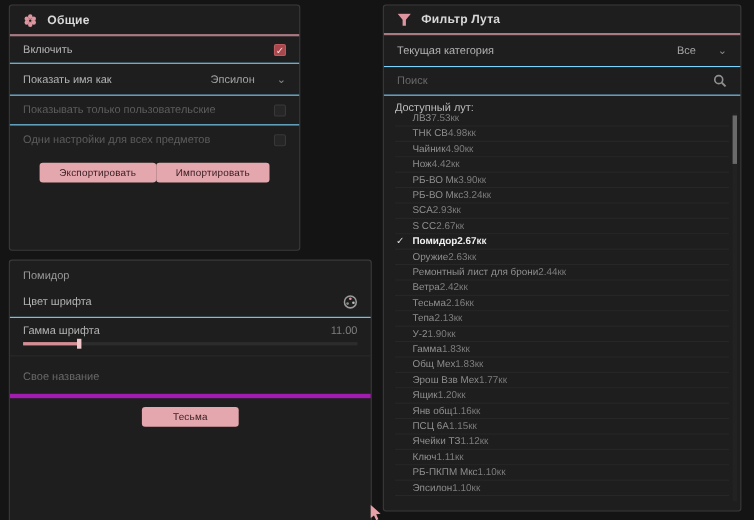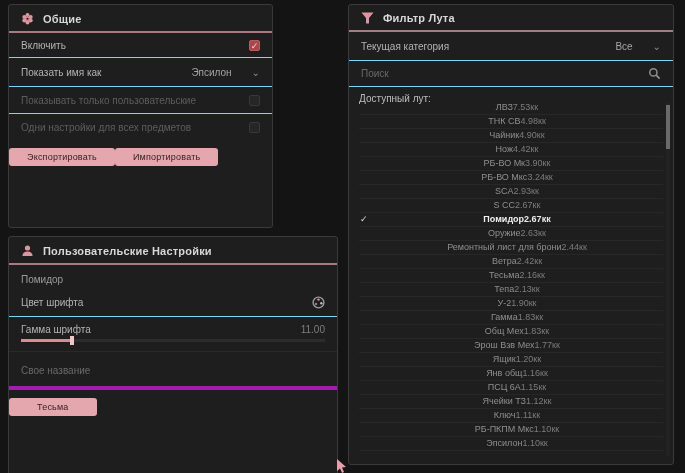--- a/index.html
+++ b/index.html
@@ -26,38 +26,38 @@
   .cb{
     width:11px;height:11px;border-radius:2px;background:#262626;
     border:1px solid #383838;box-sizing:border-box;flex:0 0 auto;
   }
   .cb.on{
     background:#a8474c;border-color:#bc5a60;color:#f3d9db;
     font-size:9px;line-height:10px;text-align:center;
   }
   .dd{display:flex;align-items:center;gap:20px;color:#a5a5a5;font-size:10px;cursor:default;}
   .chev{color:#8a8a8a;font-size:10px;}
-  .btnrow{display:flex;padding:8px 0 6px 0;}
+  .btnrow{display:flex;justify-content:center;padding:8px 0 6px 0;}
   .pbtn{
     background:#e4a7ae;color:#3a2024;border:none;border-radius:3px;
     font-size:9px;padding:4px 18px;font-family:inherit;letter-spacing:.2px;
   }
   .sublbl{color:#9a9a9a;font-size:10px;padding:9px 12px 4px 12px;}
   .slider{height:3px;background:#2c2c2c;position:relative;margin:2px 12px 9px 12px;}
   .slider .fill{position:absolute;left:0;top:0;height:3px;width:16%;background:#d68e96;}
   .slider .knob{position:absolute;left:16%;top:-3px;width:4px;height:9px;background:#efc7cb;}
   .tinput{
     background:transparent;border:none;outline:none;color:#cfcfcf;
     font-size:10px;width:100%;font-family:inherit;padding:0;
   }
   .tinput::placeholder{color:#6a6a6a;}
   .inprow{padding:8px 12px;border-bottom:4px solid #a21caf;}
   .loot-wrap{position:absolute;left:10px;right:10px;top:96px;bottom:3px;overflow:hidden;}
   .lrow{
-    display:flex;justify-content:center;align-items:center;
+    display:flex;justify-content:flex-start;align-items:center;
     height:12px;padding:0 4px 1px 16px;border-bottom:1px solid #272727;
     font-size:9px;color:#8f8f8f;position:relative;
   }
   .lrow .val{color:#7c7c7c;}
   .lrow.sel{color:#f0f0f0;font-weight:bold;}
   .lrow.sel .val{color:#eaeaea;}
   .lrow .chk{position:absolute;left:1px;top:1px;color:#dcdcdc;font-size:9px;font-weight:normal;}
   .sbar{position:absolute;right:3px;top:98px;bottom:8px;width:4px;background:#222;}
   .sthumb{position:absolute;top:2px;left:0;width:4px;height:44px;background:#6a6a6a;}
   .cursor{position:absolute;left:336px;top:459px;}
@@ -98,27 +98,20 @@
     <span>Одни настройки для всех предметов</span>
     <span class="cb"></span>
   </div>
   <div class="btnrow">
     <button class="pbtn">Экспортировать</button>
     <button class="pbtn">Импортировать</button>
   </div>
 </div>
 
 <div class="panel" style="left:8px;top:236px;width:330px;height:244px">
-  <div class="hdr">
-    <svg width="13" height="13" viewBox="0 0 13 13">
-      <circle cx="6.5" cy="4" r="2.6" fill="#dd96a0"></circle>
-      <path d="M1.5 12 Q1.5 7.5 6.5 7.5 Q11.5 7.5 11.5 12 Z" fill="#dd96a0"></path>
-    </svg>
-    <span class="ttl">Пользовательские Настройки</span>
-  </div>
   <div class="sublbl">Помидор</div>
   <div class="frow" style="padding-top:7px;padding-bottom:7px">
     <span>Цвет шрифта</span>
     <svg width="13" height="13" viewBox="0 0 13 13">
       <circle cx="6.5" cy="6.5" r="5.4" fill="none" stroke="#9a9a9a" stroke-width="1.4"></circle>
       <circle cx="6.5" cy="3.6" r="1.2" fill="#dd96a0"></circle>
       <circle cx="9.3" cy="7.2" r="1.2" fill="#bdbdbd"></circle>
       <circle cx="4" cy="8" r="1.2" fill="#8a8a8a"></circle>
     </svg>
   </div>

